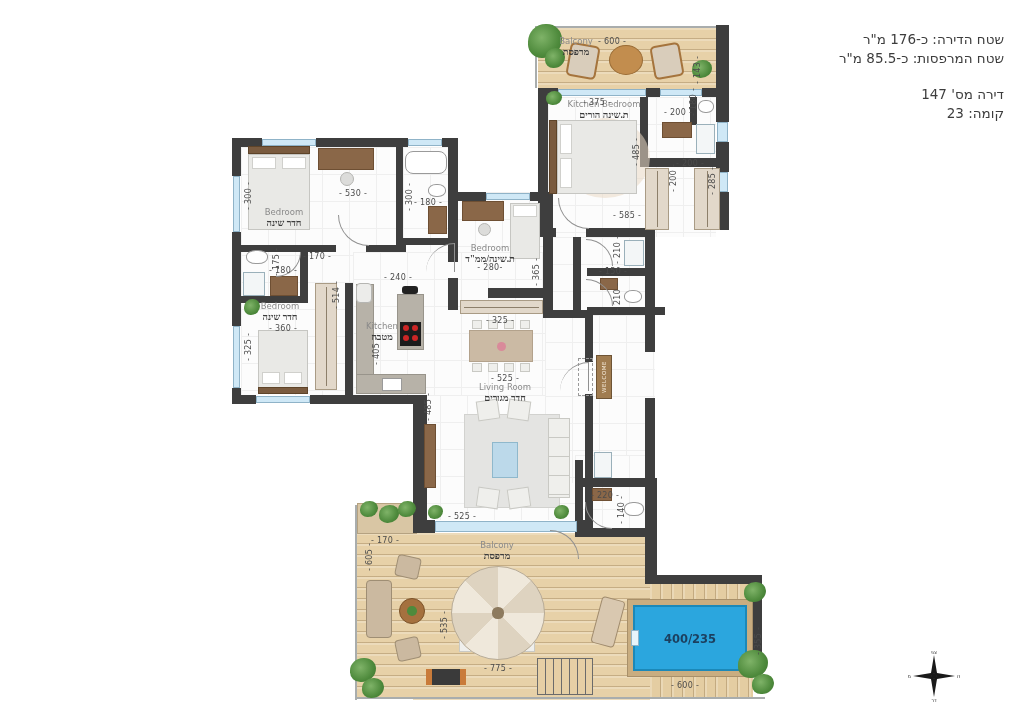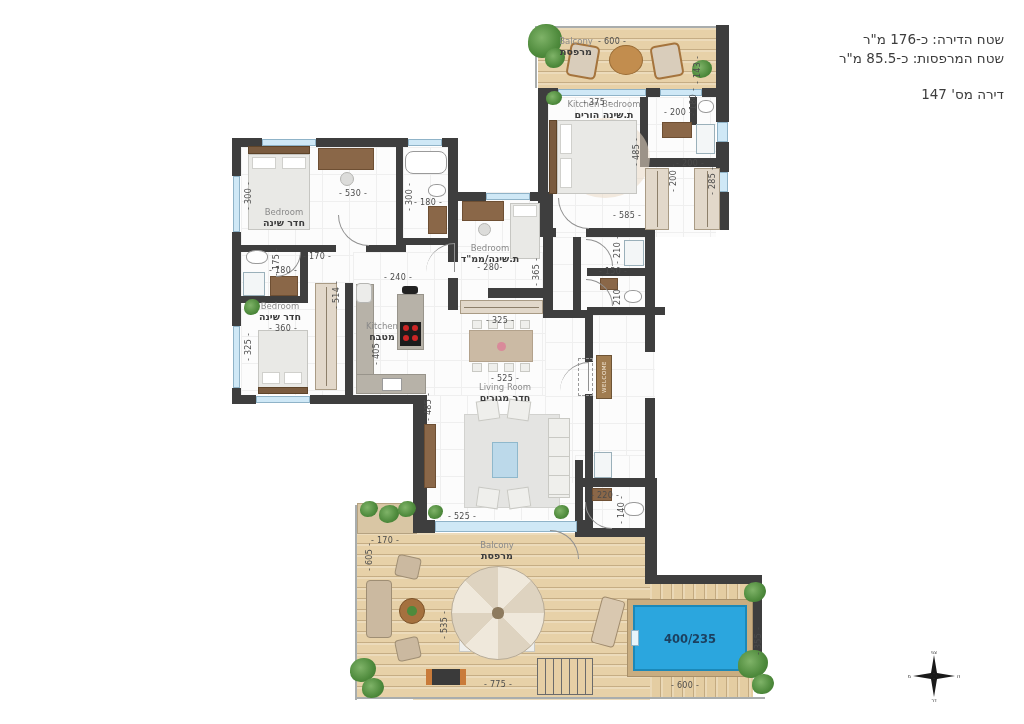--- a/index.html
+++ b/index.html
@@ -28,21 +28,21 @@
   .so{background:#efefec;border:1px solid #c9c9c4;}
   .ctr{background:#b7b2a8;border:1px solid #98948b;}
   .arc{position:absolute;border:1px solid #909090;border-right:none;border-top:none;background:transparent;}
   .plant{position:absolute;border-radius:54% 46% 58% 42%;
       background:radial-gradient(circle at 40% 40%, #7fb368, #4e8a3c 60%, #39702c);}
   .dim{position:absolute;transform:translate(-50%,-50%);font-size:8px;color:#4c4c4c;white-space:nowrap;letter-spacing:.3px;}
   .dim.v{transform:translate(-50%,-50%) rotate(-90deg);}
   .rl{position:absolute;transform:translate(-50%,-50%);display:flex;flex-direction:column;
       align-items:center;line-height:1.15;text-align:center;white-space:nowrap;}
   .rl .en{font-size:8.5px;color:#8a8a8a;}
-  .rl .he{font-size:9.5px;font-weight:bold;color:#3c3c3c;}
+  .rl .he{font-size:9.5px;font-weight:bold;color:#3c3c3c;font-family:Liberation Serif, serif;}
   #info{position:absolute;top:13px;right:20px;text-align:right;direction:rtl;
         color:#3d3d3d;font-size:13.5px;line-height:1.4;}
   #info .gap{height:17px;}
   #welcome-mat{position:absolute;left:596px;top:355px;width:14px;height:42px;background:#a07c50;
         border:1px solid #6e5435;display:flex;align-items:center;justify-content:center;}
   #welcome-mat span{transform:rotate(-90deg);font-size:5.5px;letter-spacing:.5px;color:#f5ead8;white-space:nowrap;}
   #pool-label{position:absolute;left:690px;top:639px;transform:translate(-50%,-50%);
         font-size:11.5px;font-weight:bold;color:#1c3f5e;}
   .umb{position:absolute;border-radius:50%;border:1px solid #b7ab97;
        background:conic-gradient(#efe8db 0 45deg,#ded3c0 0 90deg,#efe8db 0 135deg,#ded3c0 0 180deg,#efe8db 0 225deg,#ded3c0 0 270deg,#efe8db 0 315deg,#ded3c0 0 360deg);}
@@ -353,30 +353,31 @@
   <span class="dim v" style="left:617px;top:250px">- 210 -</span>
   <span class="dim" style="left:613px;top:271px">- 150 -</span>
   <span class="dim v" style="left:617px;top:297px">- 210 -</span>
   <span class="dim" style="left:505px;top:378px">- 525 -</span>
   <span class="dim" style="left:462px;top:516px">- 525 -</span>
   <span class="dim" style="left:605px;top:495px">- 220 -</span>
   <span class="dim v" style="left:621px;top:510px">- 140 -</span>
   <span class="dim" style="left:385px;top:540px">- 170 -</span>
   <span class="dim v" style="left:369px;top:557px">- 605 -</span>
   <span class="dim v" style="left:444px;top:625px">- 535 -</span>
-  <span class="dim" style="left:498px;top:684px">- 775 -</span>
+  <span class="dim" style="left:498px;top:668px">- 775 -</span>
   <span class="dim" style="left:685px;top:685px">- 600 -</span>
   <span class="dim v" style="left:758px;top:641px">- 355 -</span>
 
   <div id="info">
     <div class="gap"></div>
     <div>שטח הדירה: כ-176 מ"ר</div>
     <div>שטח המרפסות: כ-85.5 מ"ר</div>
     <div class="gap"></div>
     <div>דירה מס' 147</div>
+    <div>קומה: 23</div>
   </div>
 
   <svg style="position:absolute;left:908px;top:650px" width="52" height="52" viewBox="0 0 52 52">
     <polygon points="26,5 29.5,26 26,23 22.5,26" fill="#1a1a1a"></polygon>
     <polygon points="26,47 29.5,26 26,29 22.5,26" fill="#1a1a1a"></polygon>
     <polygon points="47,26 26,22.5 29,26 26,29.5" fill="#1a1a1a"></polygon>
     <polygon points="5,26 26,29.5 23,26 26,22.5" fill="#1a1a1a"></polygon>
     <circle cx="26" cy="26" r="3" fill="#1a1a1a"></circle>
     <text x="26" y="3.5" text-anchor="middle" font-size="5" fill="#333">צפ</text>
     <text x="26" y="51.5" text-anchor="middle" font-size="5" fill="#333">דר</text>

